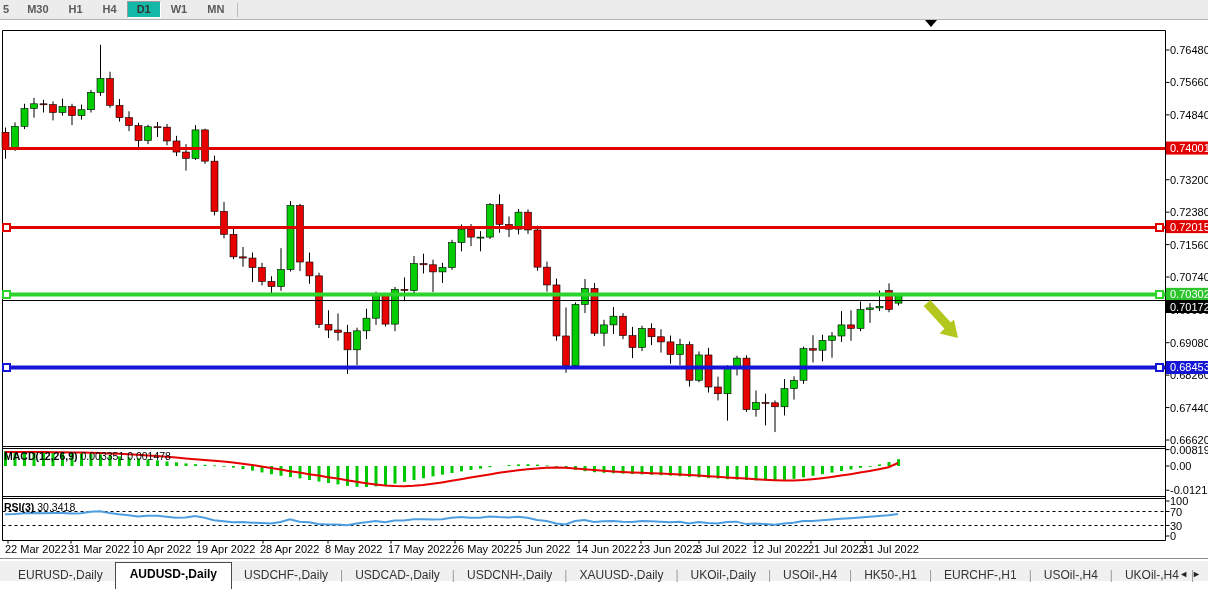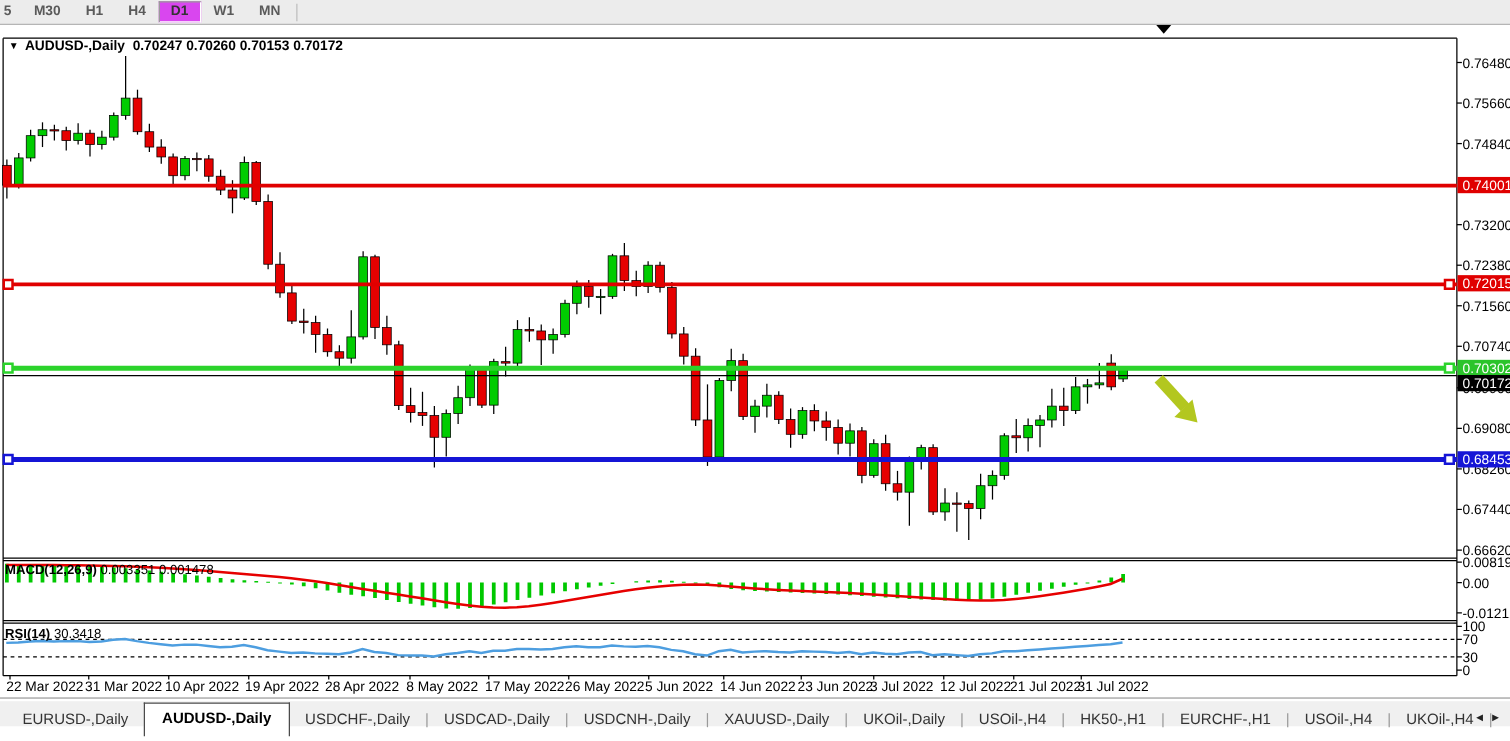--- a/index.html
+++ b/index.html
@@ -4,21 +4,21 @@
 <style>
   html,body{margin:0;padding:0;background:#fff;}
   #app{position:relative;width:1208px;height:593px;overflow:hidden;background:#fff;
        font-family:"Liberation Sans",sans-serif;-webkit-font-smoothing:none;}
   
   .toolbar{position:absolute;left:0;top:0;width:1208px;height:19px;background:#ececec;
            border-bottom:1px solid #b5b5b5;display:flex;align-items:center;}
   .tf-btn{font-size:11px;font-weight:bold;color:#5a5a5a;padding:1px 9px;cursor:default;
           border:1px solid transparent;line-height:13px;}
   .tf-btn.first{padding-left:2px;padding-right:7px;}
-  .tf-btn.active{background:#d946ef;border:1px solid #9a9a9a;border-right-color:#fff;
+  .tf-btn.active{background:#14b8a6;border:1px solid #9a9a9a;border-right-color:#fff;
                  border-bottom-color:#fff;color:#333;}
   .tf-sep{width:1px;height:14px;background:#bdbdbd;margin:0 3px;}
   
   .chart-title{position:absolute;left:7px;top:31px;font-size:11px;font-weight:bold;color:#000;z-index:5;}
   .chart-title .tri{font-size:8px;position:relative;top:-1px;margin-right:5px;}
   .ind-label{position:absolute;left:4px;font-size:10.5px;font-weight:bold;color:#000;z-index:5;}
   #macd-label{top:450px;}
   #rsi-label{top:501px;}
   svg{position:absolute;left:0;top:0;z-index:1;}
   
@@ -436,31 +436,28 @@
       <line x1="699" y1="540.5" x2="699" y2="543.5" stroke="#000" stroke-width="1"></line>
       <text x="696" y="553" font-size="11" fill="#000" font-family="&quot;Liberation Sans&quot;,sans-serif" font-weight="normal" text-anchor="start">3 Jul 2022</text>
       <line x1="755" y1="540.5" x2="755" y2="543.5" stroke="#000" stroke-width="1"></line>
       <text x="752" y="553" font-size="11" fill="#000" font-family="&quot;Liberation Sans&quot;,sans-serif" font-weight="normal" text-anchor="start">12 Jul 2022</text>
       <line x1="811" y1="540.5" x2="811" y2="543.5" stroke="#000" stroke-width="1"></line>
       <text x="808" y="553" font-size="11" fill="#000" font-family="&quot;Liberation Sans&quot;,sans-serif" font-weight="normal" text-anchor="start">21 Jul 2022</text>
       <line x1="865" y1="540.5" x2="865" y2="543.5" stroke="#000" stroke-width="1"></line>
       <text x="862" y="553" font-size="11" fill="#000" font-family="&quot;Liberation Sans&quot;,sans-serif" font-weight="normal" text-anchor="start">31 Jul 2022</text>
     </svg>
 
-  <div class="chart-title">
-    <span class="tri">▼</span><span>AUDUSD-,Daily</span>&nbsp;&nbsp;<span>0.70247 0.70260 0.70153 0.70172</span>
-  </div>
 
   <div class="ind-label" id="macd-label">
     <span>MACD(12,26,9)</span>
     <span style="font-weight:normal">0.003351 0.001478</span>
   </div>
 
   <div class="ind-label" id="rsi-label">
-    <span>RSI(14)</span>
+    <span>RSI(3)</span>
     <span style="font-weight:normal">30.3418</span>
   </div>
 
   <div class="tabbar" id="tabbar">
       <div class="tab-pad"></div>
       <div class="tab">EURUSD-,Daily</div>
       <div class="tab active">AUDUSD-,Daily</div>
       <div class="tab">USDCHF-,Daily</div>
       <div class="tab-sep">|</div>
       <div class="tab">USDCAD-,Daily</div>

